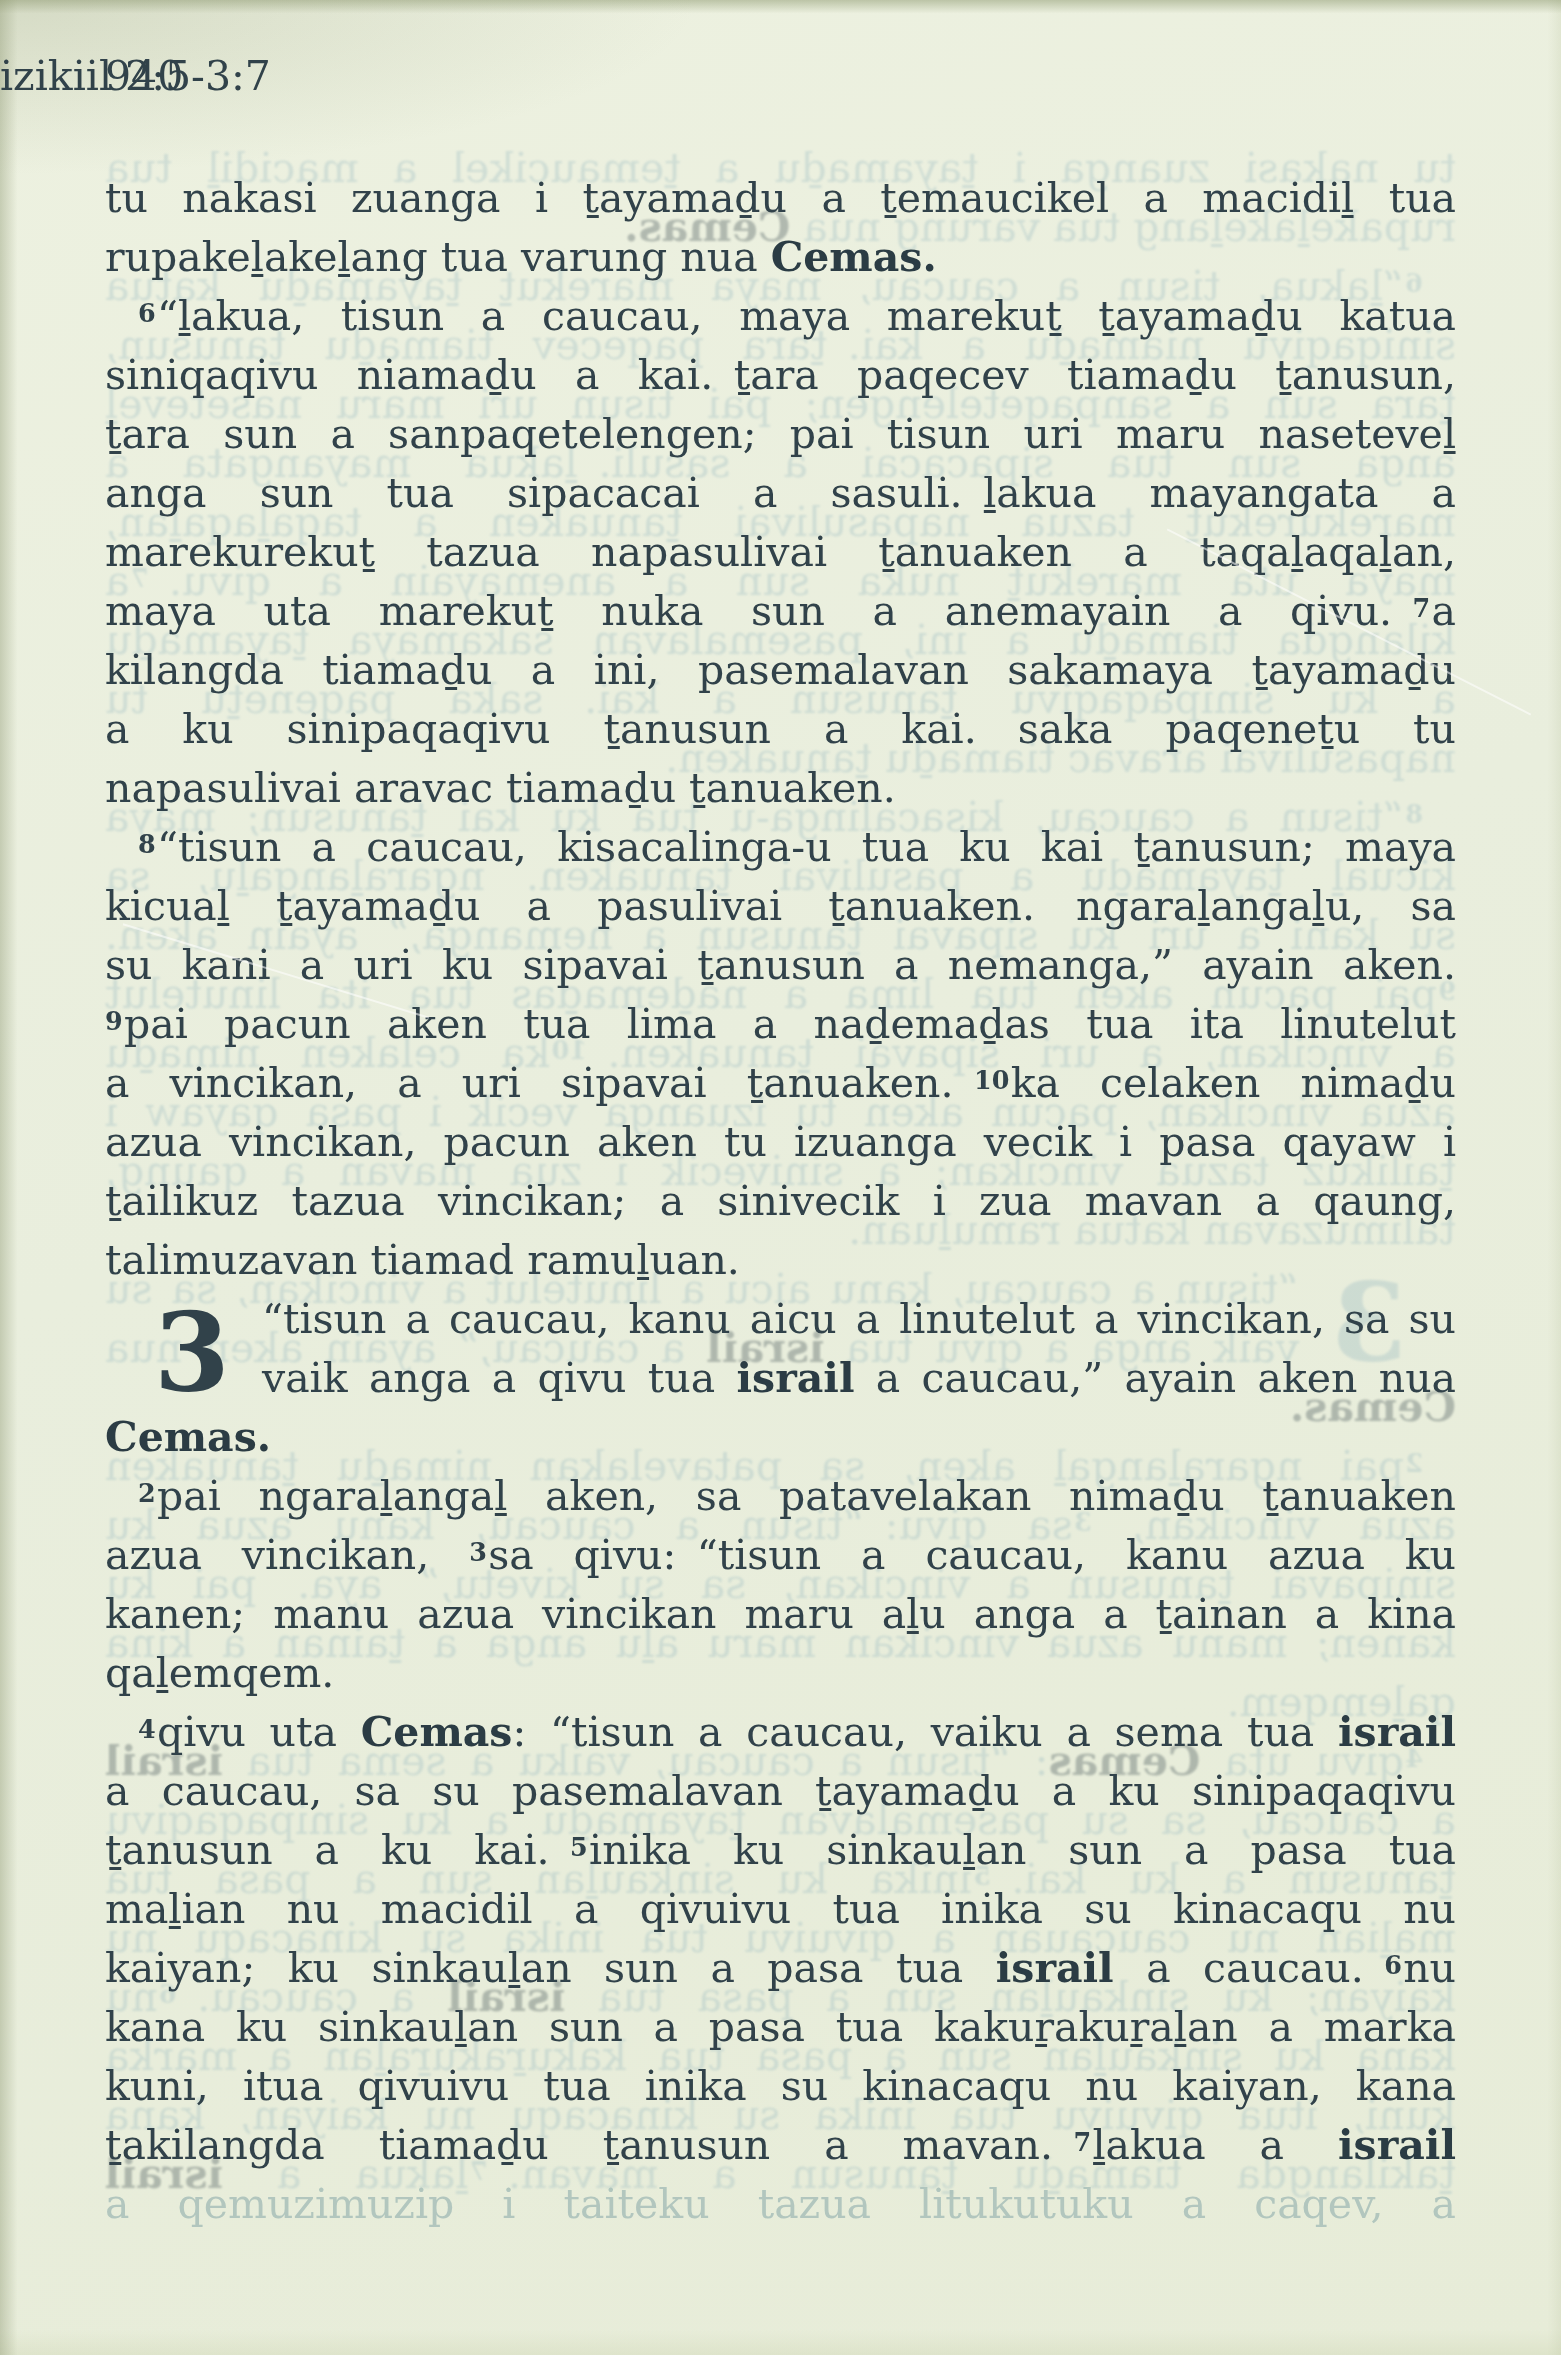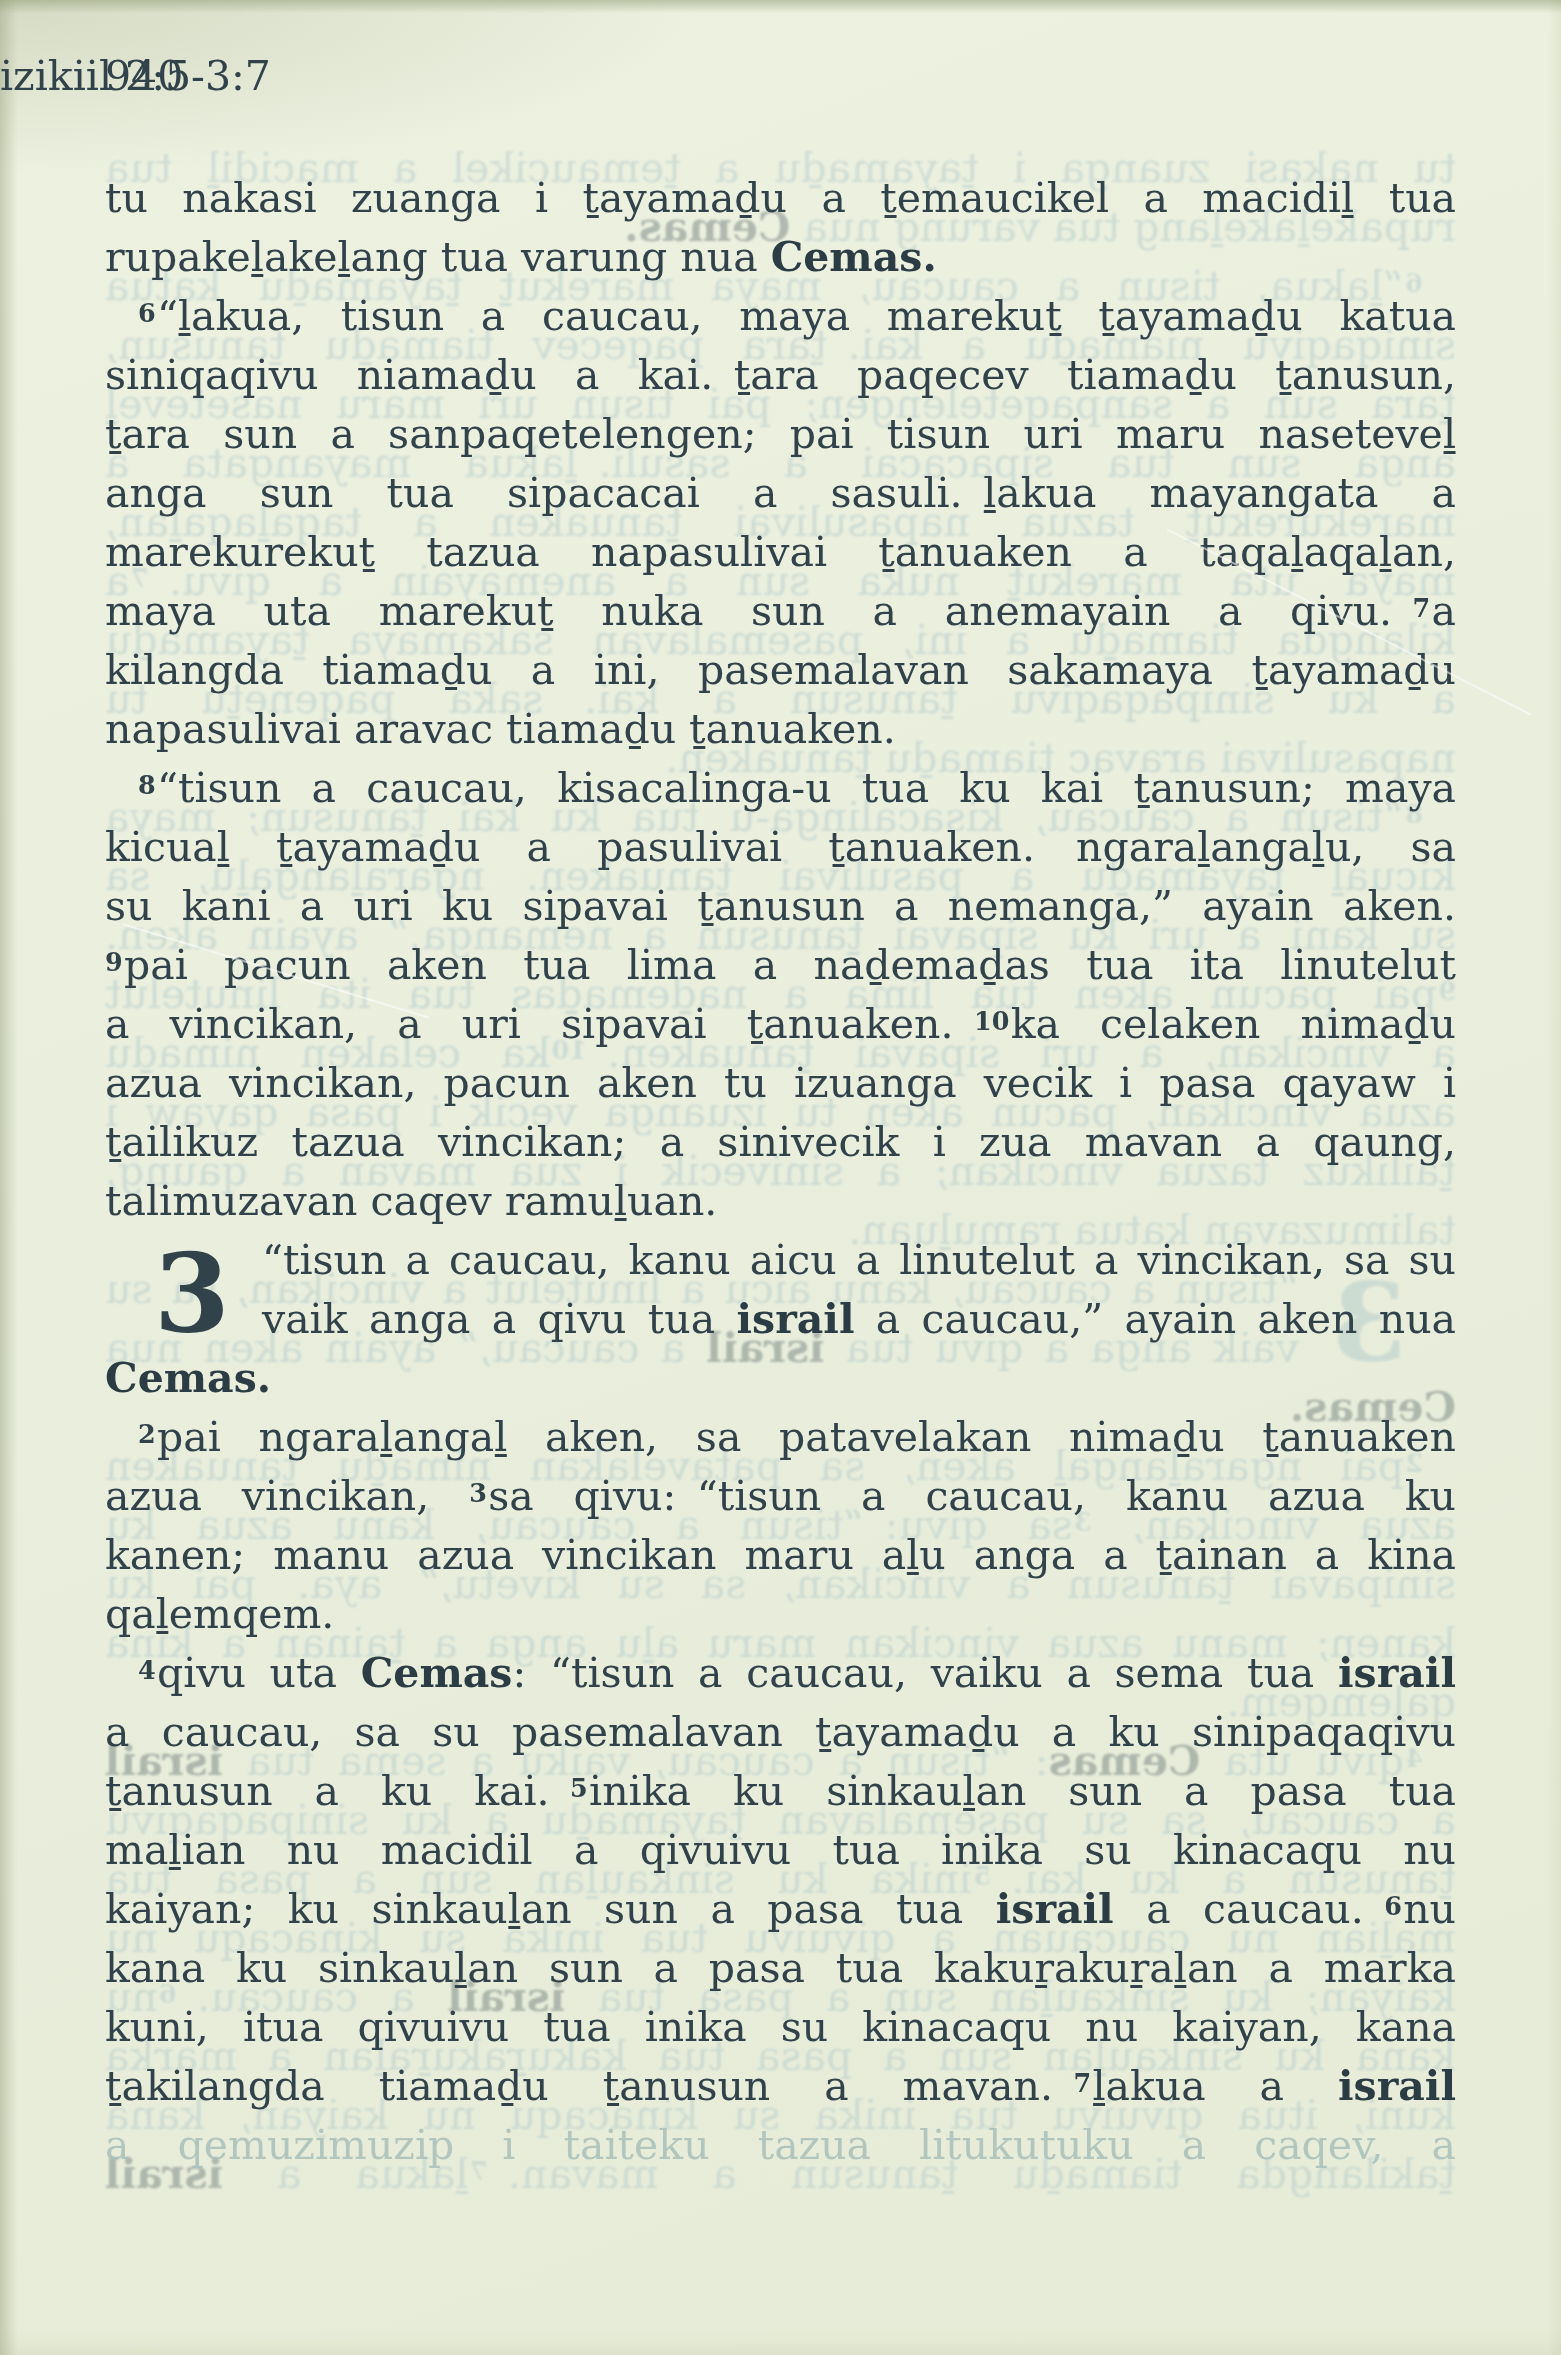--- a/index.html
+++ b/index.html
@@ -119,31 +119,32 @@
         <div class="line end">rupakeḻakeḻang tua varung nua <b>Cemas.</b></div>
       </div>
       <div class="para indent">
         <div class="line first"><sup>6</sup>“ḻakua, tisun a caucau, maya marekuṯ ṯayamaḏu katua</div>
         <div class="line">siniqaqivu niamaḏu a kai. ṯara paqecev tiamaḏu ṯanusun,</div>
         <div class="line">ṯara sun a sanpaqetelengen; pai tisun uri maru naseteveḻ</div>
         <div class="line">anga sun tua sipacacai a sasuli. ḻakua mayangata a</div>
         <div class="line">marekurekuṯ tazua napasulivai ṯanuaken a taqaḻaqaḻan,</div>
         <div class="line">maya uta marekuṯ nuka sun a anemayain a qivu. <sup>7</sup>a</div>
         <div class="line">kilangda tiamaḏu a ini, pasemalavan sakamaya ṯayamaḏu</div>
+        <div class="line">a ku sinipaqaqivu ṯanusun a kai. saka paqeneṯu tu</div>
         <div class="line end">napasulivai aravac tiamaḏu ṯanuaken.</div>
       </div>
       <div class="para indent">
         <div class="line first"><sup>8</sup>“tisun a caucau, kisacalinga-u tua ku kai ṯanusun; maya</div>
         <div class="line">kicuaḻ ṯayamaḏu a pasulivai ṯanuaken. ngaraḻangaḻu, sa</div>
         <div class="line">su kani a uri ku sipavai ṯanusun a nemanga,” ayain aken.</div>
         <div class="line"><sup>9</sup>pai pacun aken tua lima a naḏemaḏas tua ita linutelut</div>
         <div class="line">a vincikan, a uri sipavai ṯanuaken. <sup>10</sup>ka celaken nimaḏu</div>
         <div class="line">azua vincikan, pacun aken tu izuanga vecik i pasa qayaw i</div>
         <div class="line">ṯailikuz tazua vincikan; a sinivecik i zua mavan a qaung,</div>
-        <div class="line end">talimuzavan caqev ramuḻuan.</div>
+        <div class="line end">talimuzavan tiamad ramuḻuan.</div>
       </div>
       <div class="para chapter">
         <span class="dropcap">3</span>
         <div class="line hang">“tisun a caucau, kanu aicu a linutelut a vincikan, sa su</div>
         <div class="line hang">vaik anga a qivu tua <b>israil</b> a caucau,” ayain aken nua</div>
         <div class="line end"><b>Cemas.</b></div>
       </div>
       <div class="para indent">
         <div class="line first"><sup>2</sup>pai ngaraḻangaḻ aken, sa patavelakan nimaḏu ṯanuaken</div>
         <div class="line">azua vincikan, <sup>3</sup>sa qivu: “tisun a caucau, kanu azua ku</div>

